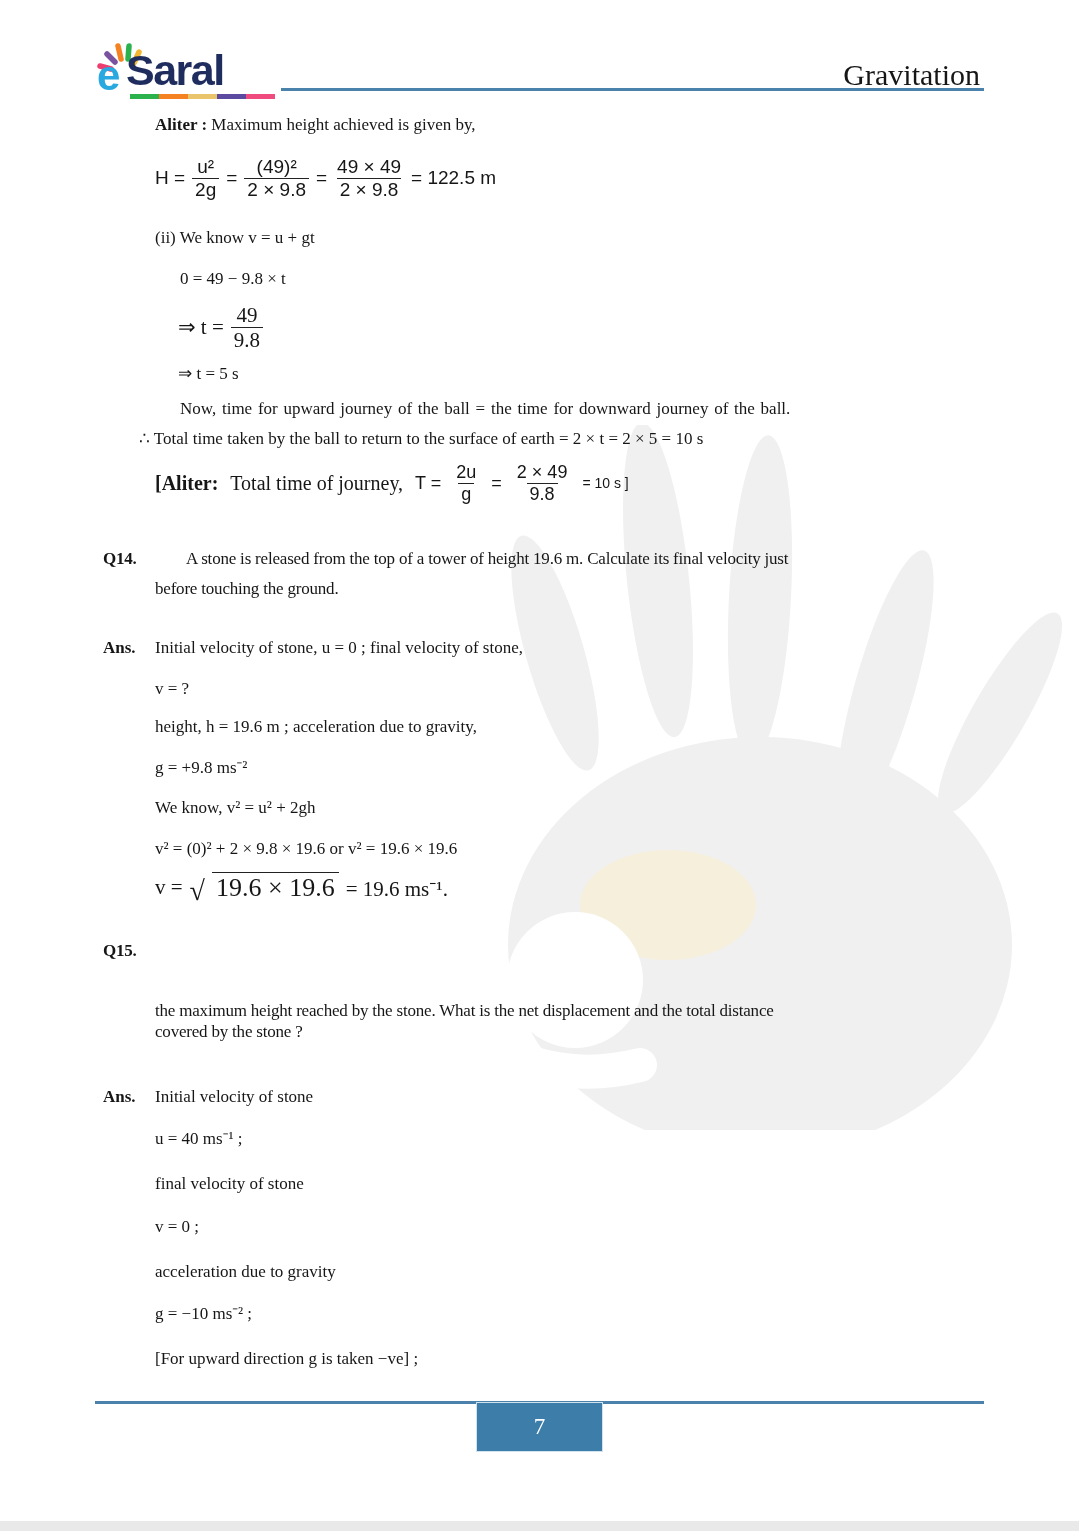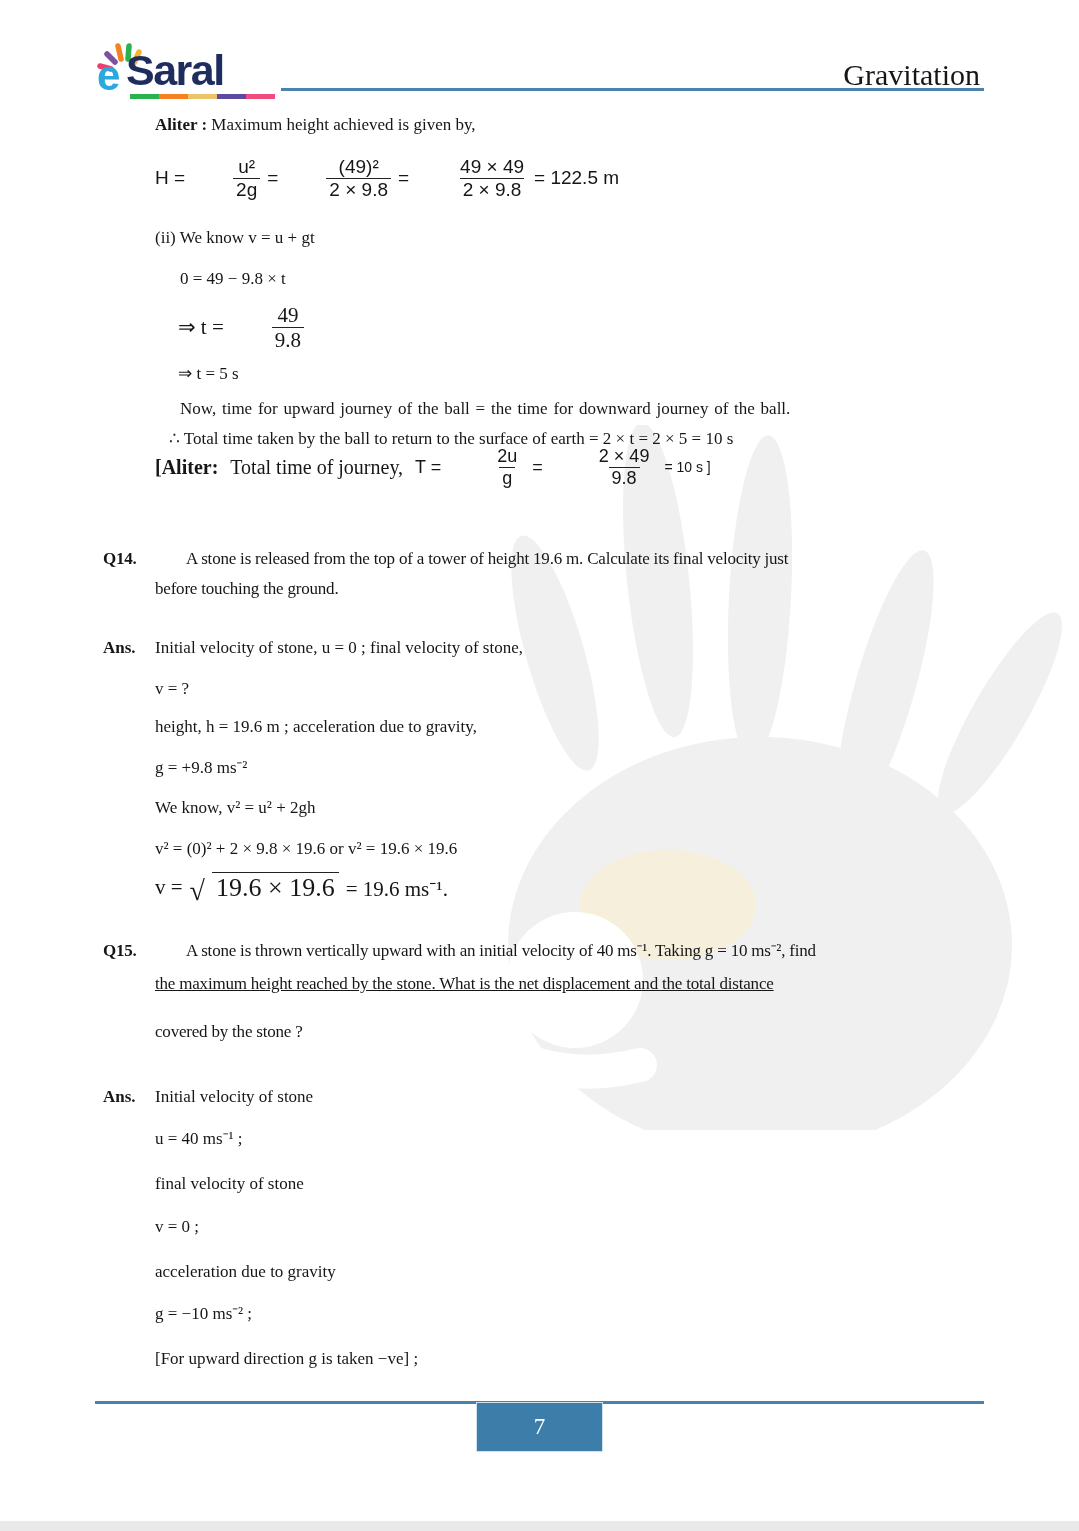--- a/index.html
+++ b/index.html
@@ -14,21 +14,21 @@
   .b { font-weight:bold; }
   .qrow { display:flex; }
   .qlabel { font-weight:bold; width:52px; flex:0 0 52px; }
   .narrow { letter-spacing:-0.2px;gap:31px; }
   .stretch { word-spacing:1.5px; }
 
   
   .formula { display:flex; align-items:center; gap:7px;
              font-family:"Liberation Sans", sans-serif; font-size:19px; white-space:nowrap; }
   .formula.serif { font-family:"Liberation Serif", serif; font-size:21px; }
-  .frac { display:inline-flex; flex-direction:column; align-items:center; line-height:1.15;margin-left:41px; }
+  .frac { display:inline-flex; flex-direction:column; align-items:center; line-height:1.15; }
   .frac .den { border-top:1.6px solid #222; padding:0 3px; }
   .frac .num { padding:0 3px; }
   .radical-glyph { font-size:28px; line-height:1; position:relative; top:3px; }
   .radicand { border-top:1.7px solid #222; padding:0 4px; }
 
   
   .brand-e { font-family:"Liberation Sans", sans-serif; font-weight:bold;
              font-size:42px; color:#2aa9e0; line-height:1; }
   .brand-name { font-family:"Liberation Sans", sans-serif; font-weight:bold;
                 font-size:43px; color:#1f2c5e; letter-spacing:-1.5px; line-height:1; }
@@ -112,23 +112,23 @@
   <span class="frac">
     <span class="num">49</span>
     <span class="den">9.8</span>
   </span>
 </div>
 
 <div class="abs line" style="left:178px; top:363px;">⇒ t = 5 s</div>
 
 <div class="abs line stretch" style="left:180px; top:398px;">Now, time for upward journey of the ball = the time for downward journey of the ball.</div>
 
-<div class="abs line" style="left:169px; top:428px;">∴ Total time taken by the ball to return to the surface of earth = 2 × t = 2 × 5 = 10 s</div>
+<div class="abs line" style="left:139px; top:428px;">∴ Total time taken by the ball to return to the surface of earth = 2 × t = 2 × 5 = 10 s</div>
 
-<div class="abs formula serif" style="left:155px; top:446px; font-size:20px;gap:12px;">
+<div class="abs formula serif" style="left:155px; top:462px; font-size:20px;gap:12px;">
   <span class="b">[Aliter:</span>
   <span>Total time of journey,</span>
   <span style="font-family:'Liberation Sans',sans-serif; font-size:18px;">T =</span>
   <span class="frac" style="font-family:'Liberation Sans',sans-serif; font-size:18px;">
     <span class="num">2u</span>
     <span class="den">g</span>
   </span>
   <span style="font-family:'Liberation Sans',sans-serif; font-size:18px;">=</span>
   <span class="frac" style="font-family:'Liberation Sans',sans-serif; font-size:18px;">
     <span class="num">2 × 49</span>
@@ -155,23 +155,22 @@
 
 <div class="abs formula serif" style="left:155px; top:872px;">
   <span>v =</span>
   <span class="radical-glyph">√</span>
   <span class="radicand" style="font-size:26px;">19.6 × 19.6</span>
   <span>= 19.6 ms⁻¹.</span>
 </div>
 
 <div class="abs line qrow narrow" style="left:103px; top:940px; width:890px;">
   <span class="qlabel">Q15.</span>
-  <span>A stone is thrown vertically upward with an initial velocity of 40 ms⁻¹. Taking g = 10 ms⁻², find</span>
 </div>
-<div class="abs line narrow" style="left:155px; top:973px;text-decoration:underline;">the maximum height reached by the stone. What is the net displacement and the total distance</div>
+<div class="abs line narrow" style="left:155px; top:1000px;">the maximum height reached by the stone. What is the net displacement and the total distance</div>
 <div class="abs line narrow" style="left:155px; top:1021px;">covered by the stone ?</div>
 
 <div class="abs line qrow" style="left:103px; top:1086px; width:880px;">
   <span class="qlabel">Ans.</span>
   <span>Initial velocity of stone</span>
 </div>
 <div class="abs line" style="left:155px; top:1128px;">u = 40 ms⁻¹ ;</div>
 <div class="abs line" style="left:155px; top:1173px;">final velocity of stone</div>
 <div class="abs line" style="left:155px; top:1216px;">v = 0 ;</div>
 <div class="abs line" style="left:155px; top:1261px;">acceleration due to gravity</div>

